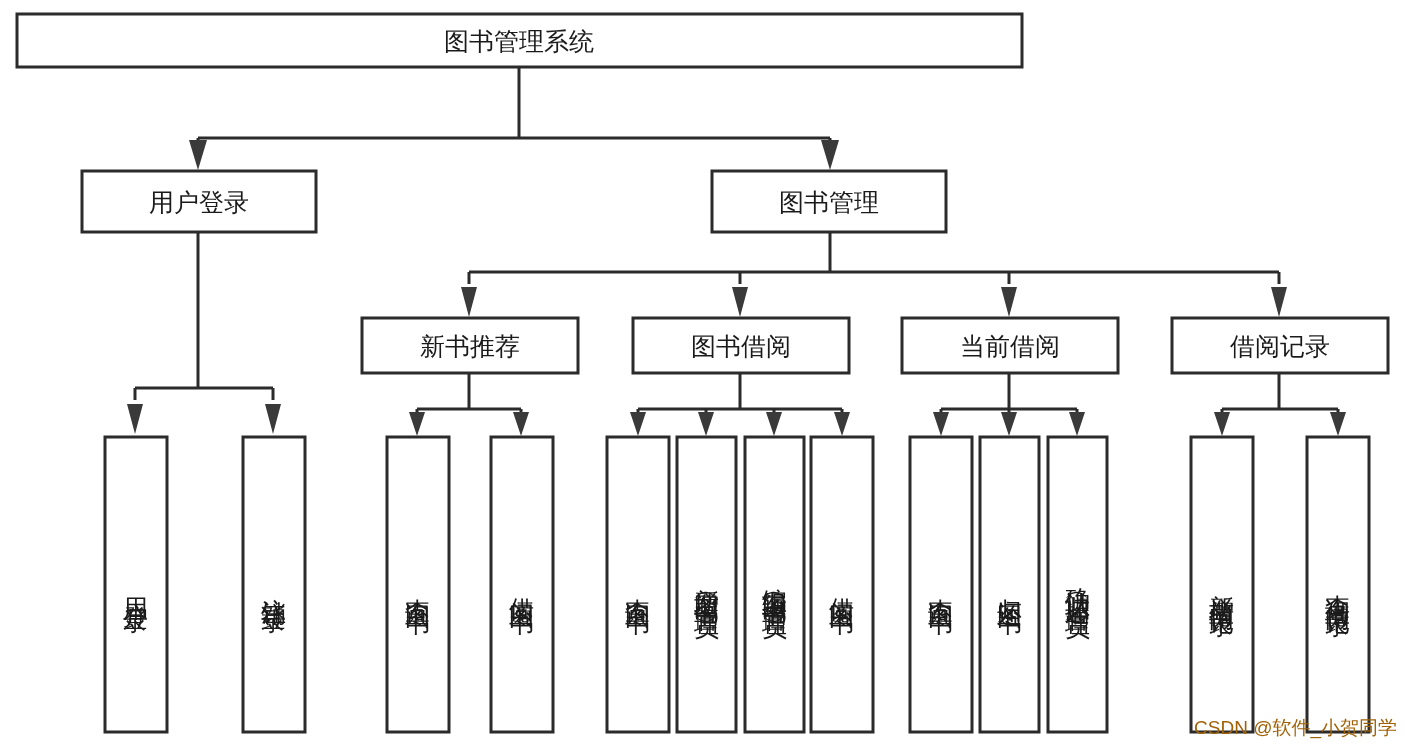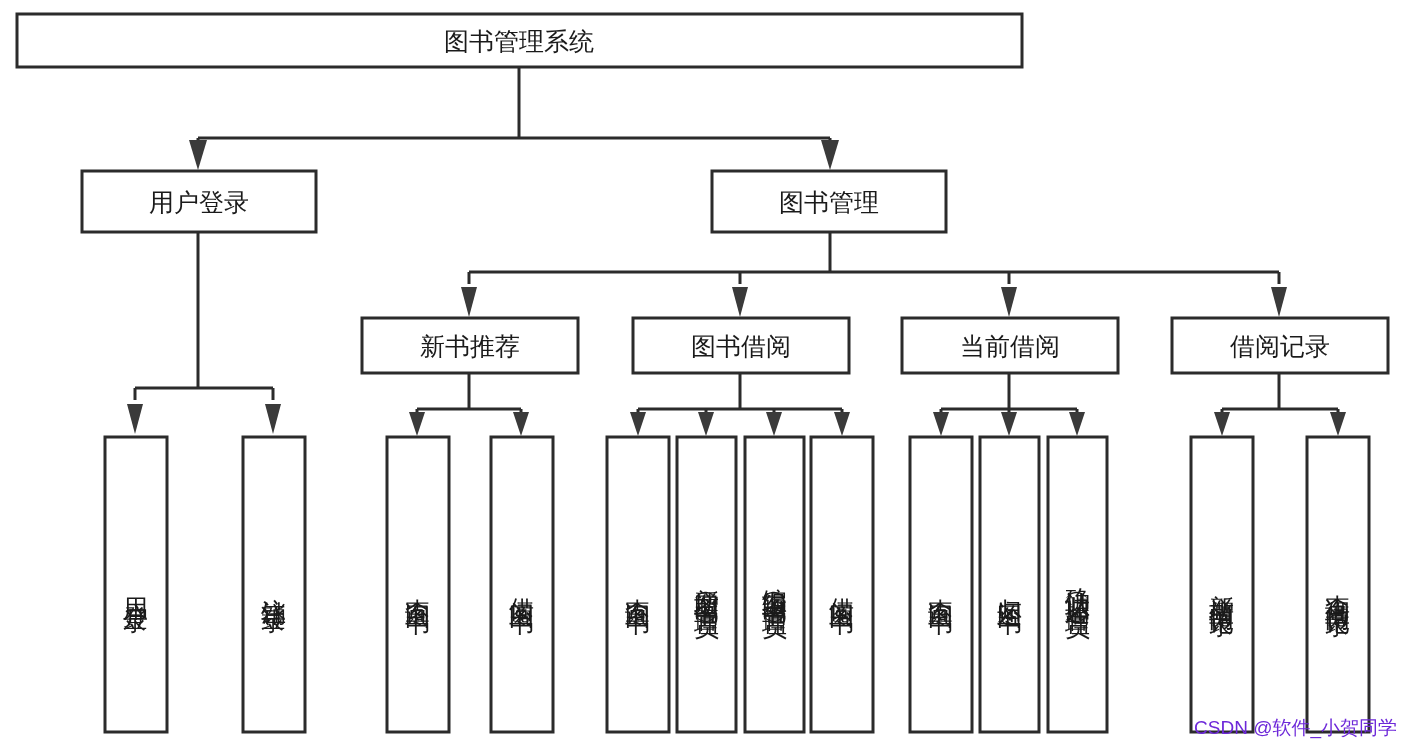--- a/index.html
+++ b/index.html
@@ -55,21 +55,21 @@
     text-orientation: upright;
     text-anchor: middle;
     letter-spacing: 4px;
   }
   .watermark {
     position: absolute;
     right: 8px;
     bottom: 6px;
     font-family: "Liberation Sans", "DejaVu Sans", sans-serif;
     font-size: 19px;
-    color: #6d28d9;
+    color: #a16207;
     white-space: nowrap;
     pointer-events: none;
     user-select: none;
   }
 </style>
 </head>
 <body>
 
 <div id="diagram-root">
 

